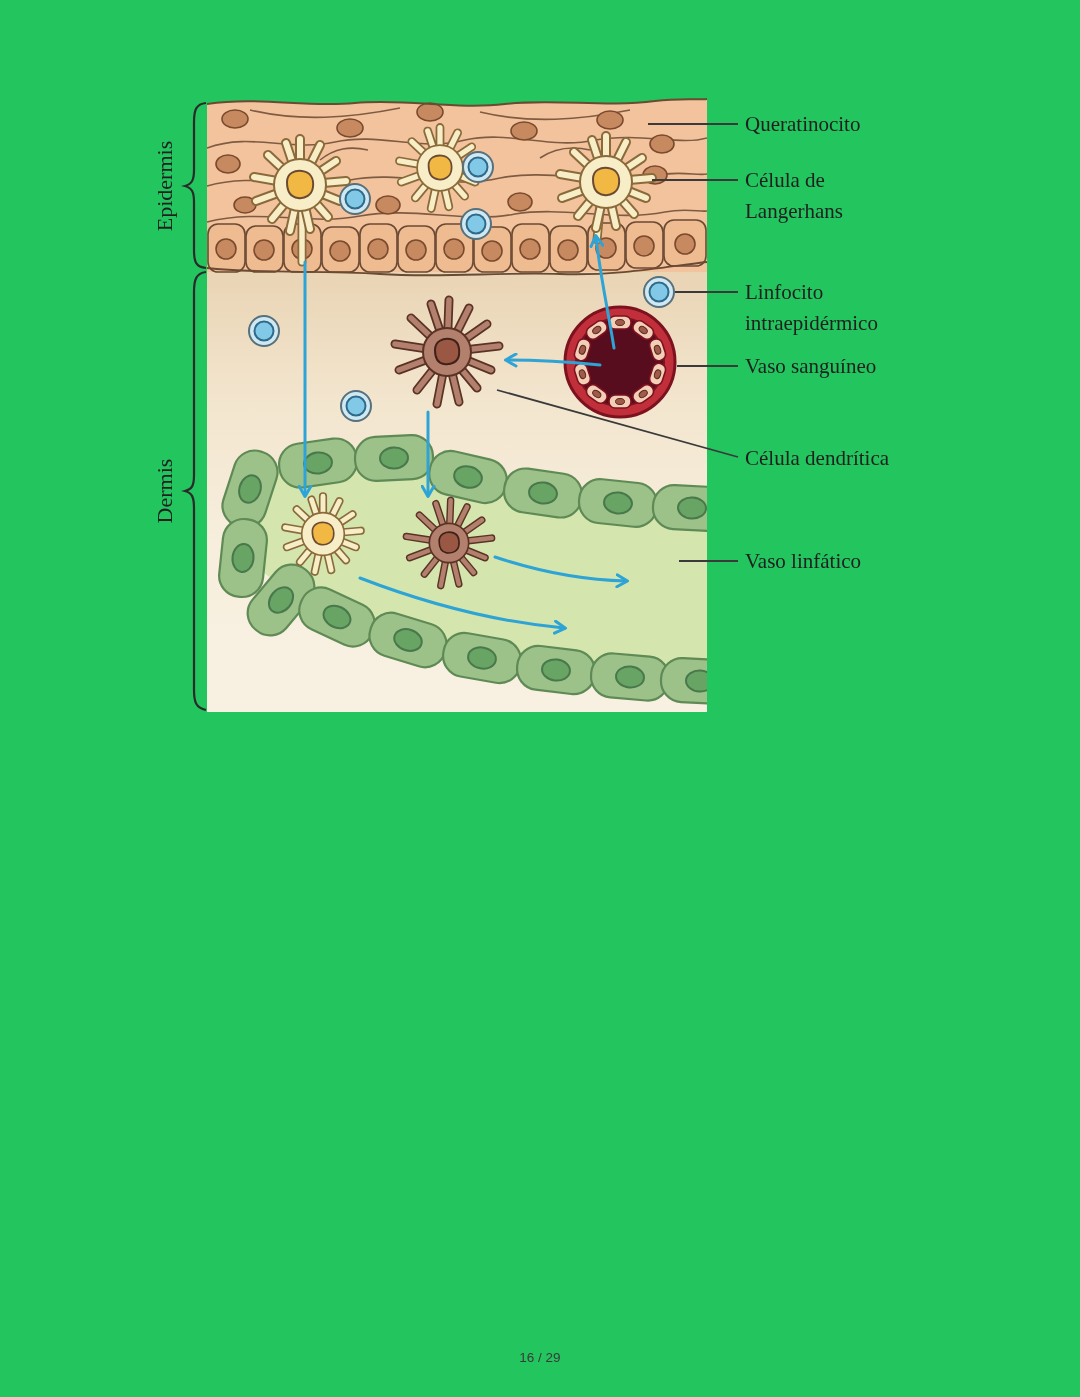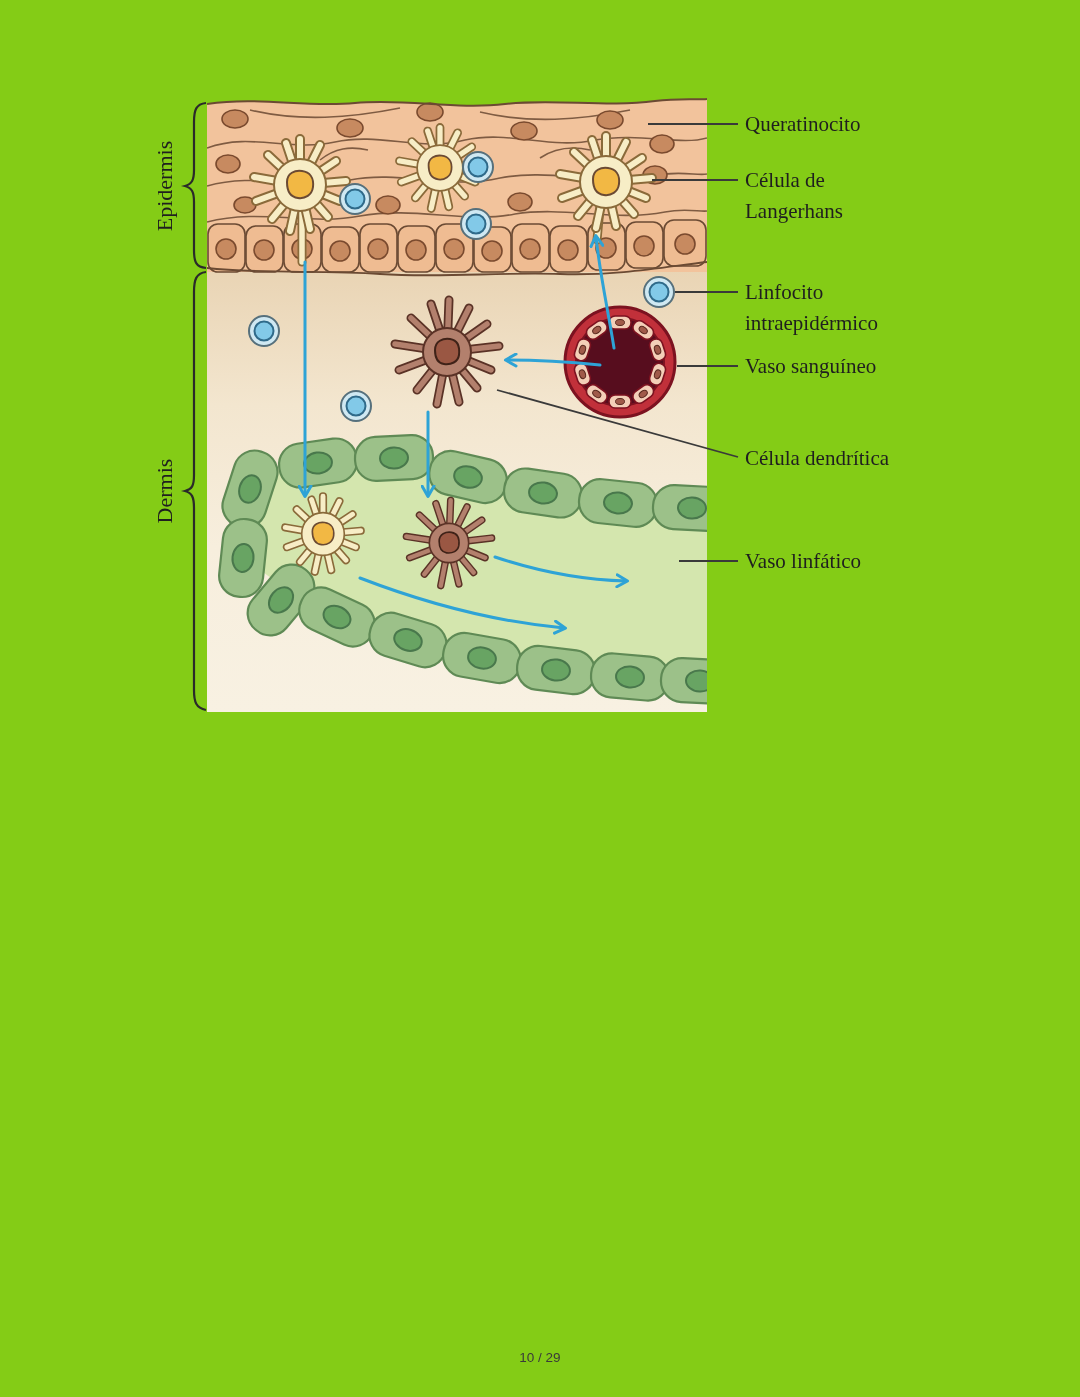--- a/index.html
+++ b/index.html
@@ -1,19 +1,19 @@
 <!DOCTYPE html>
 <html><head>
 <meta charset="utf-8">
 <style>
   html,body{margin:0;padding:0;background:#ffffff;}
   .page{
     position:relative;
     width:1080px;height:1397px;
-    background:#84cc16;
+    background:#22c55e;
     font-family:"Liberation Serif", serif;
     overflow:hidden;
   }
   .figure-svg{position:absolute;left:0;top:0;}
   .caption{
     position:absolute;left:156px;top:771px;
     font-family:"Liberation Serif", serif;
     font-style:italic;
     font-size:16px;color:#333333;
     letter-spacing:.2px;
@@ -278,14 +278,14 @@
 
     <g stroke="#2a2a2a" stroke-width="2.2" fill="none">
       <path d="M206,103 C196,104 194,110 194,122 L194,170 C194,180 192,184 185,186 C192,188 194,192 194,202 L194,250 C194,262 196,267 206,268"></path>
       <path d="M206,272 C196,273 194,280 194,292 L194,475 C194,486 192,489 185,491 C192,493 194,497 194,508 L194,690 C194,702 196,708 206,710"></path>
     </g>
     <text class="region" transform="translate(172,186) rotate(-90)" text-anchor="middle">Epidermis</text>
     <text class="region" transform="translate(172,491) rotate(-90)" text-anchor="middle">Dermis</text>
   </svg>
 
 
-  <div class="footer">10 / 29</div>
+  <div class="footer">16 / 29</div>
 </div>
 
 </body></html>

